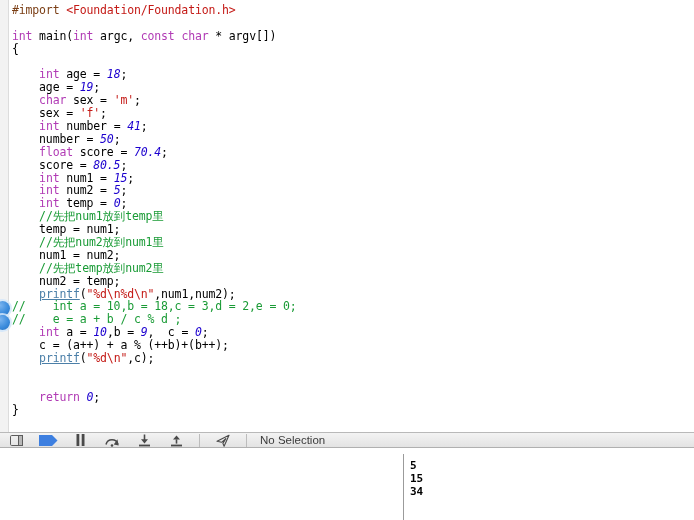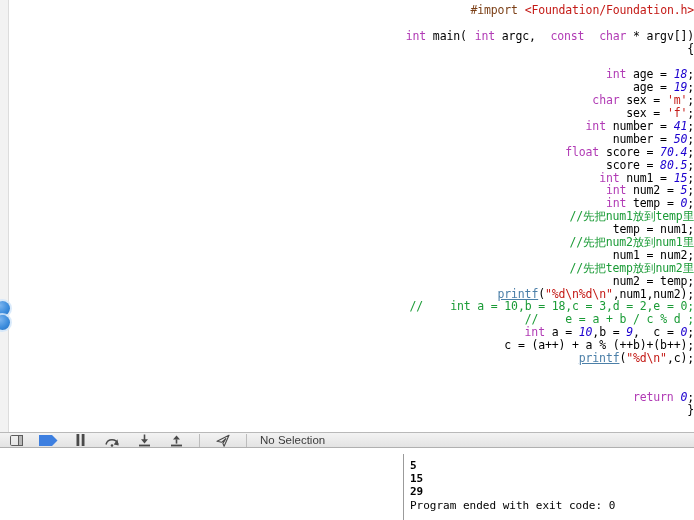--- a/index.html
+++ b/index.html
@@ -7,21 +7,21 @@
     width: 694px; height: 520px;
     background: #ffffff;
     font-family: "DejaVu Sans Mono", monospace;
     overflow: hidden;
   }
   #app { position: relative; width: 694px; height: 520px; background:#fff; }
 
   
   #editor-area {
     position: absolute; left:0; top:0; width:694px; height:432px;
-    background:#ffffff; overflow:hidden;text-align:right;
+    background:#ffffff; overflow:hidden;
   }
   #gutter {
     position:absolute; left:0; top:0; width:9px; height:432px;
     background:#f2f2f2; border-right:1px solid #dcdcdc;
   }
   #fold-ribbon {
     position:absolute; left:0px; top:301px; width:12px; height:30px;
   }
   #fold-ribbon .knob {
     position:absolute; left:-5px; width:15px; height:15px; border-radius:50%;
@@ -35,21 +35,21 @@
     position:absolute; left:9px; top:0; right:0; height:432px;
     padding:4px 0 0 3px;
     font-family:"DejaVu Sans Mono", monospace;
     font-size:11.5px;
     line-height:12.9px;
     white-space:pre;
     color:#000000;
     letter-spacing:-0.15px;
   }
   .ln { height:12.9px; }
-  .kw   { color:#b13bb5;margin-left:8px; }          
+  .kw   { color:#b13bb5; }          
   .pre  { color:#7b3f16; }          
   .hdr  { color:#c41a16; }          
   .str  { color:#c41a16; }          
   .num  { color:#1c00cf;font-style:italic; }          
   .fn   { color:#4b7fa8;text-decoration:underline; }          
   .cmt  { color:#1a9b36; }
 
   
   #debug-bar {
     position:absolute; left:0; top:432px; width:694px; height:16px;
@@ -151,16 +151,16 @@
       </svg>
     </div>
 
     <div class="sep"></div>
 
     <div id="no-selection">No Selection</div>
   </div>
 
   <div id="bottom">
     <div id="vars-pane"></div>
-    <div id="console-pane"><div class="cout-val">5</div><div class="cout-val">15</div><div class="cout-val">29</div><div>Program ended with exit code: 0</div></div>
+    <div id="console-pane"><div class="cout-val">5</div><div class="cout-val">15</div><div class="cout-val">34</div></div>
   </div>
 
 </div>
 
 </body></html>

